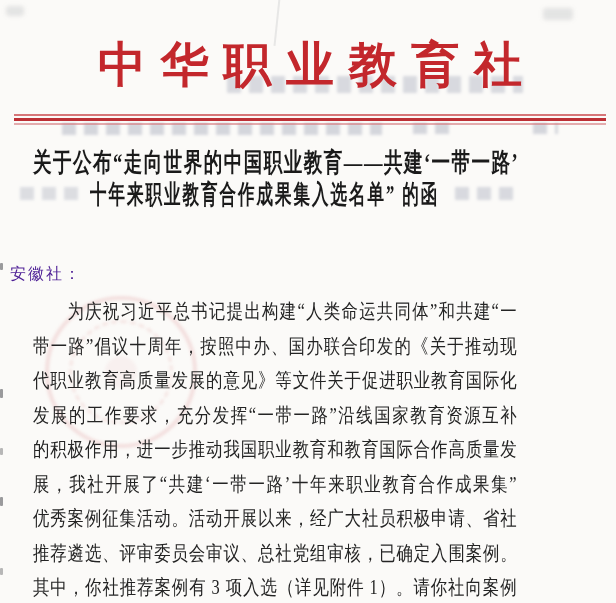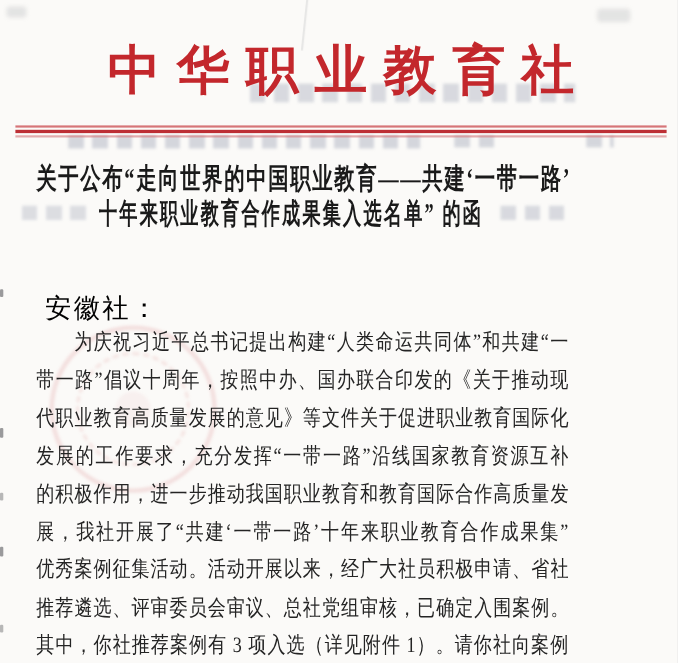--- a/index.html
+++ b/index.html
@@ -27,22 +27,22 @@
     position:absolute;
     display:flex;justify-content:space-between;
     font-weight:bold;color:#1a1a1a;
     font-size:26px;line-height:1.1;
     transform-origin:left top;
   }
   .title1{left:33px;top:149px;width:680px;transform:scaleX(0.713);}
   .title2{left:90px;top:181px;width:546px;transform:scaleX(0.636);}
   
   .salutation{
-    position:absolute;left:41px;top:264px;
-    font-size:24px;letter-spacing:2px;color:#000000;white-space:nowrap;
+    position:absolute;left:10px;top:264px;
+    font-size:16px;letter-spacing:2px;color:#4c1d95;white-space:nowrap;
   }
   .bodyline{
     position:absolute;left:33px;width:590px;
     display:flex;justify-content:space-between;
     font-size:20px;line-height:1.2;color:#242424;
     transform:scaleX(0.82);transform-origin:left top;
   }
   .spread span{white-space:pre;display:block;}
   .bl0{top:299px;padding-left:42px;width:548px;}
   .bl1{top:333.5px;}

